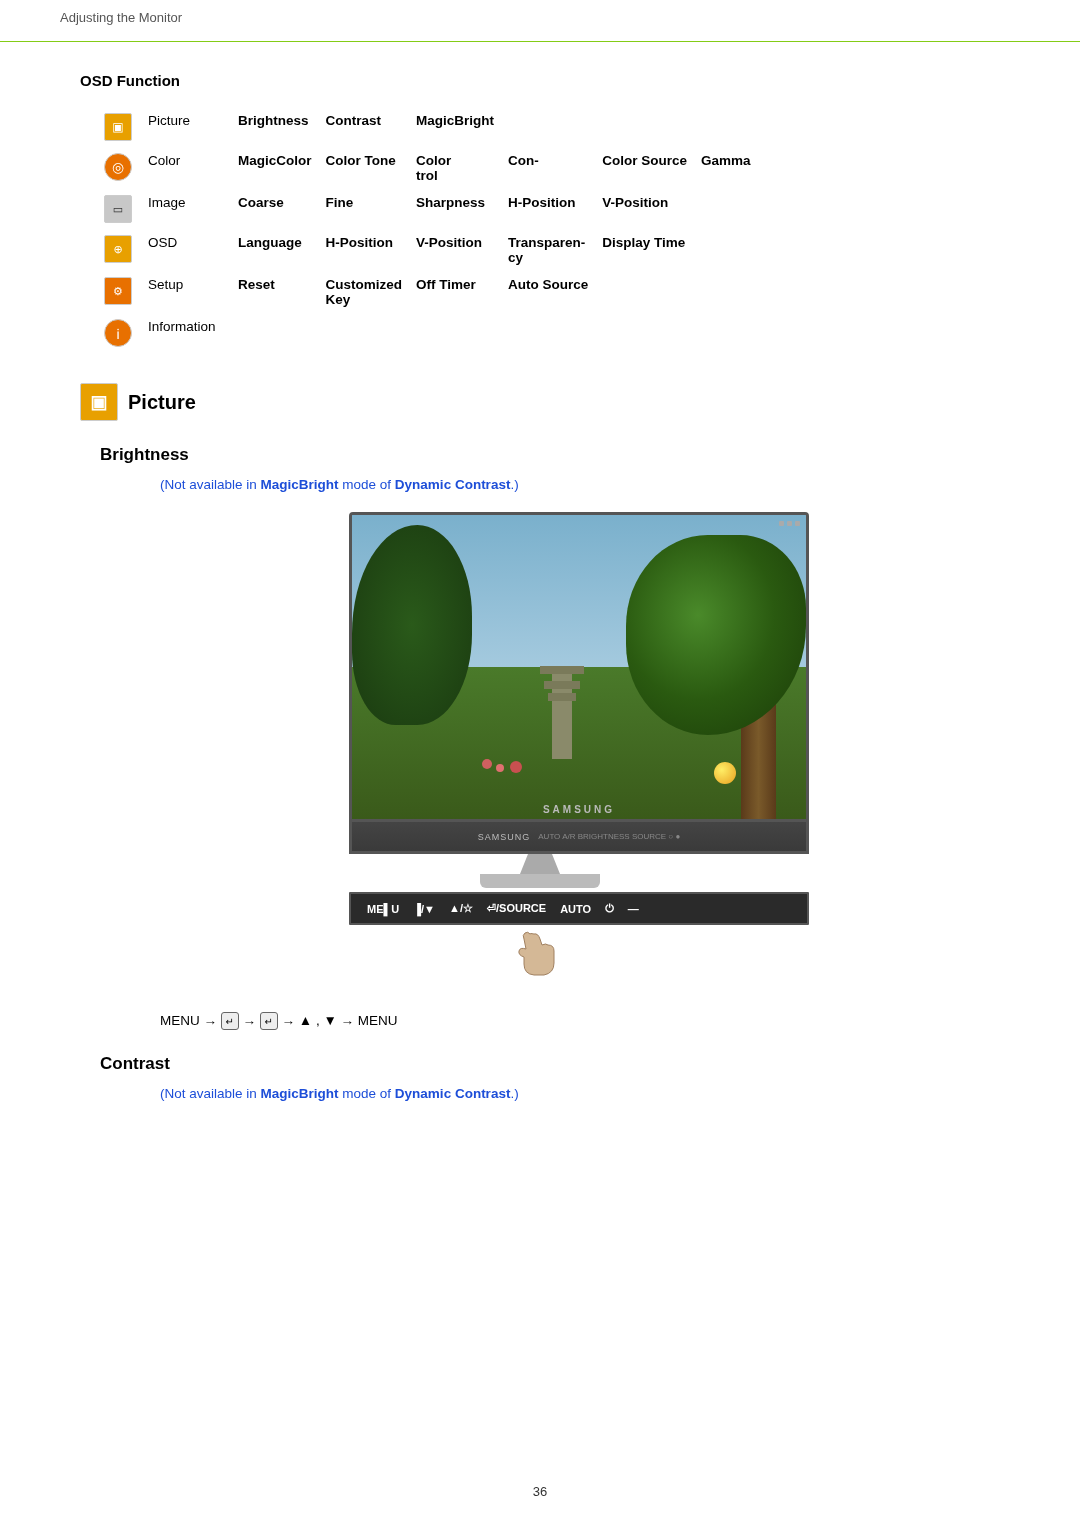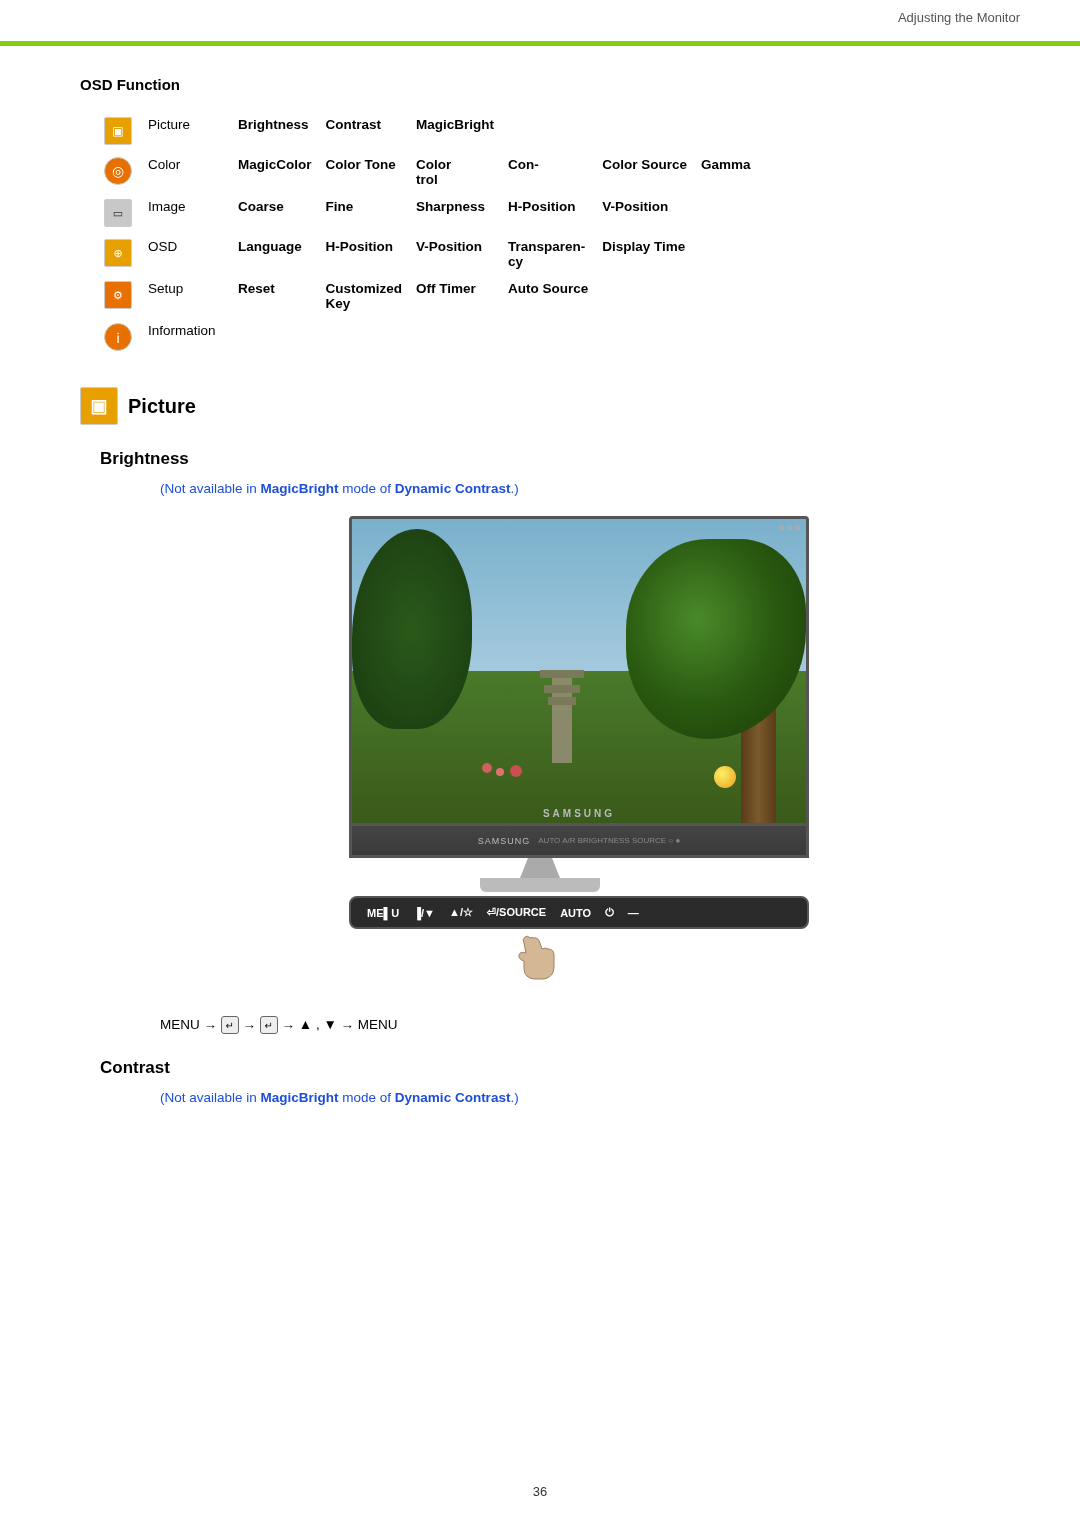--- a/index.html
+++ b/index.html
@@ -13,25 +13,25 @@
     }
 
     .page-container {
       width: 1080px;
       min-height: 1527px;
       padding: 0;
       position: relative;
     }
 
     .page-header {
-      text-align: right;
+      text-align: left;
       font-size: 13px;
       color: #555;
       padding: 10px 60px 16px;
-      border-bottom: 5px solid #84cc16;
+      border-bottom: 1px solid #84cc16;
     }
 
     .content {
       padding: 30px 80px 60px 80px;
     }
 
     
     .section-title {
       font-size: 15px;
       font-weight: bold;
@@ -177,21 +177,21 @@
       height: 14px;
       background: #bbb;
       margin: 0 auto;
       border-radius: 0 0 6px 6px;
     }
 
     
     .controls-row {
       background: #2a2a2a;
       border: 2px solid #555;
-      border-radius: 8px;
+      border-radius: 1px;
       padding: 8px 16px;
       display: flex;
       align-items: center;
       gap: 14px;
       margin: 4px 0;
       width: 460px;
     }
 
     .ctrl-text {
       color: #fff;

